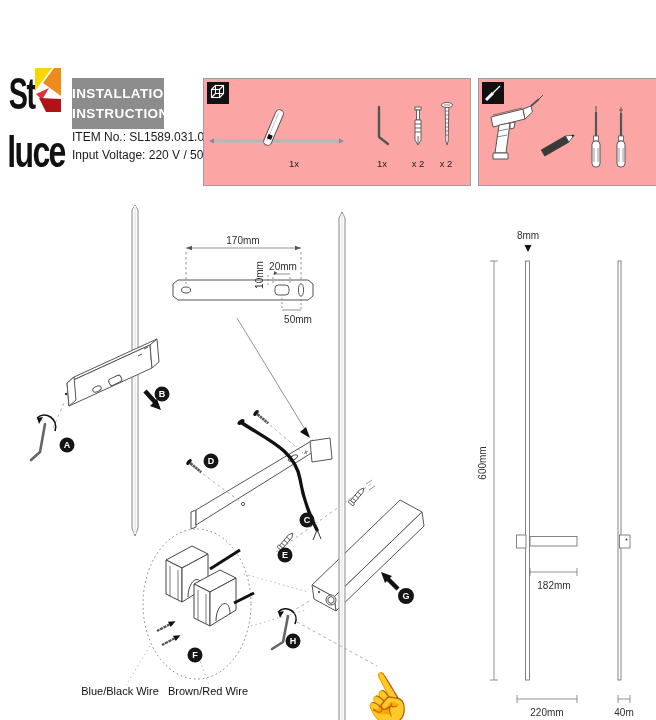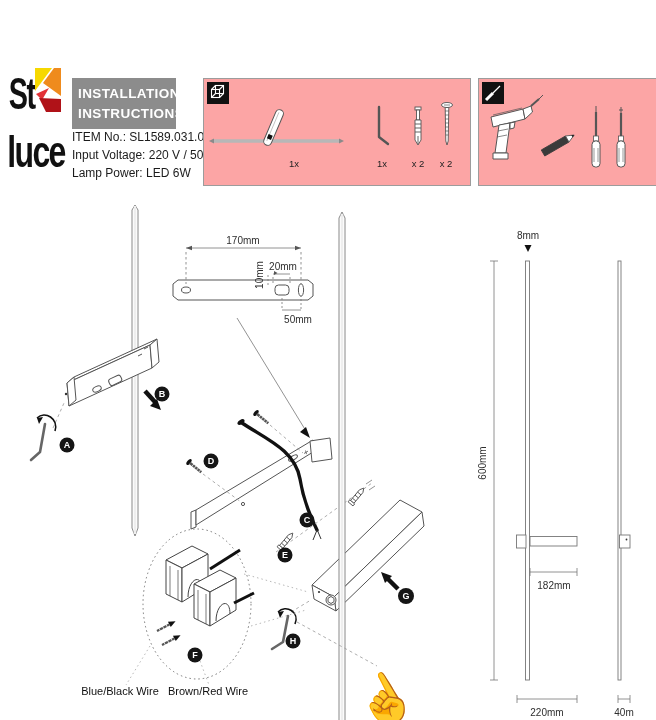--- a/index.html
+++ b/index.html
@@ -1,20 +1,20 @@
 <!DOCTYPE html>
 <html><head>
 <meta charset="utf-8">
 <style>
   html,body{margin:0;padding:0;background:#fff;}
   .sheet{position:relative;width:656px;height:720px;background:#fff;overflow:hidden;
          font-family:"Liberation Sans",sans-serif;color:#1b1b1b;margin-top:48px;}
   .abs{position:absolute;}
   .title-box{background:#8c8c8c;color:#fff;font-weight:bold;font-size:13.5px;
-             line-height:1.45;padding:6px 6px;letter-spacing:.4px;}
+             line-height:1.45;padding:6px 0;letter-spacing:.4px;}
   .info{font-size:12px;line-height:18px;color:#1b1b1b;}
   .pbox{border:1px solid #9c9c9c;background:#fca5a5;}
   .pbox.open-right{border-right:none;}
   svg text{font-family:"Liberation Sans",sans-serif;}
   .dim{font-size:10px;fill:#2e2e2e;}
   .lbl{font-size:11px;fill:#111;}
   .cnt{font-size:9.5px;fill:#222;}
   .mk{font-size:9px;fill:#fff;font-weight:bold;}
 </style>
 </head>
@@ -34,21 +34,20 @@
   </svg>
 
   <div class="abs title-box" style="left:72px;top:30px;width:92px;">
     <div>INSTALLATION</div>
     <div>INSTRUCTIONS</div>
   </div>
 
   <div class="abs info" style="left:72px;top:80px;">
     <div>ITEM No.: SL1589.031.01</div>
     <div>Input Voltage: 220 V / 50Hz</div>
-    <div>Lamp Power: LED 6W</div>
   </div>
 
   <div class="abs pbox" style="left:203px;top:30px;width:266px;height:106px;">
     <svg width="266" height="106" viewBox="0 0 266 106">
       <g>
         <rect x="3" y="3" width="22" height="22" fill="#111"></rect>
         <g stroke="#fff" stroke-width="1.1" fill="none">
           <rect x="7.5" y="10.5" width="8" height="8"></rect>
           <rect x="11.5" y="6.5" width="8" height="8"></rect>
           <line x1="7.5" y1="10.5" x2="11.5" y2="6.5"></line>

